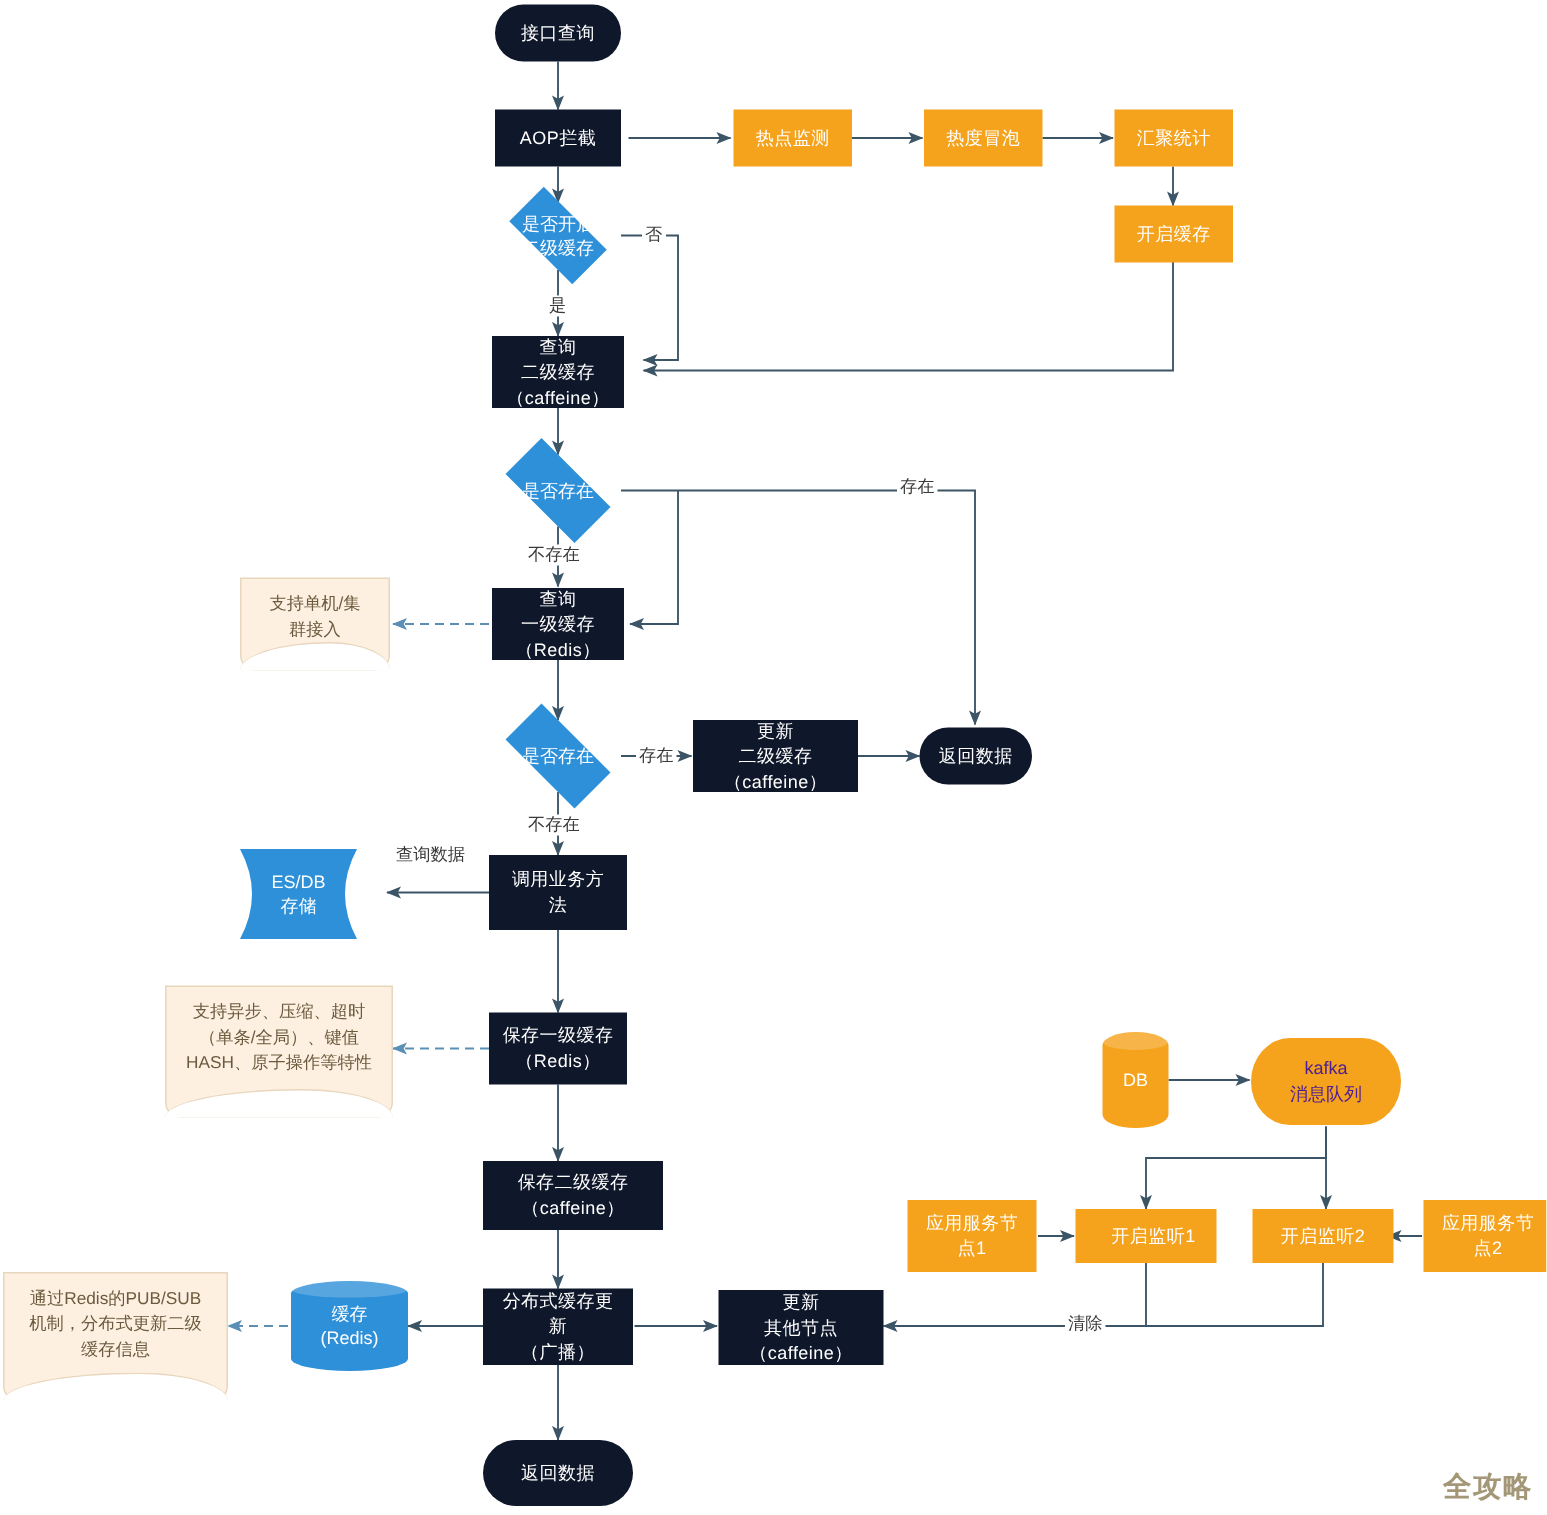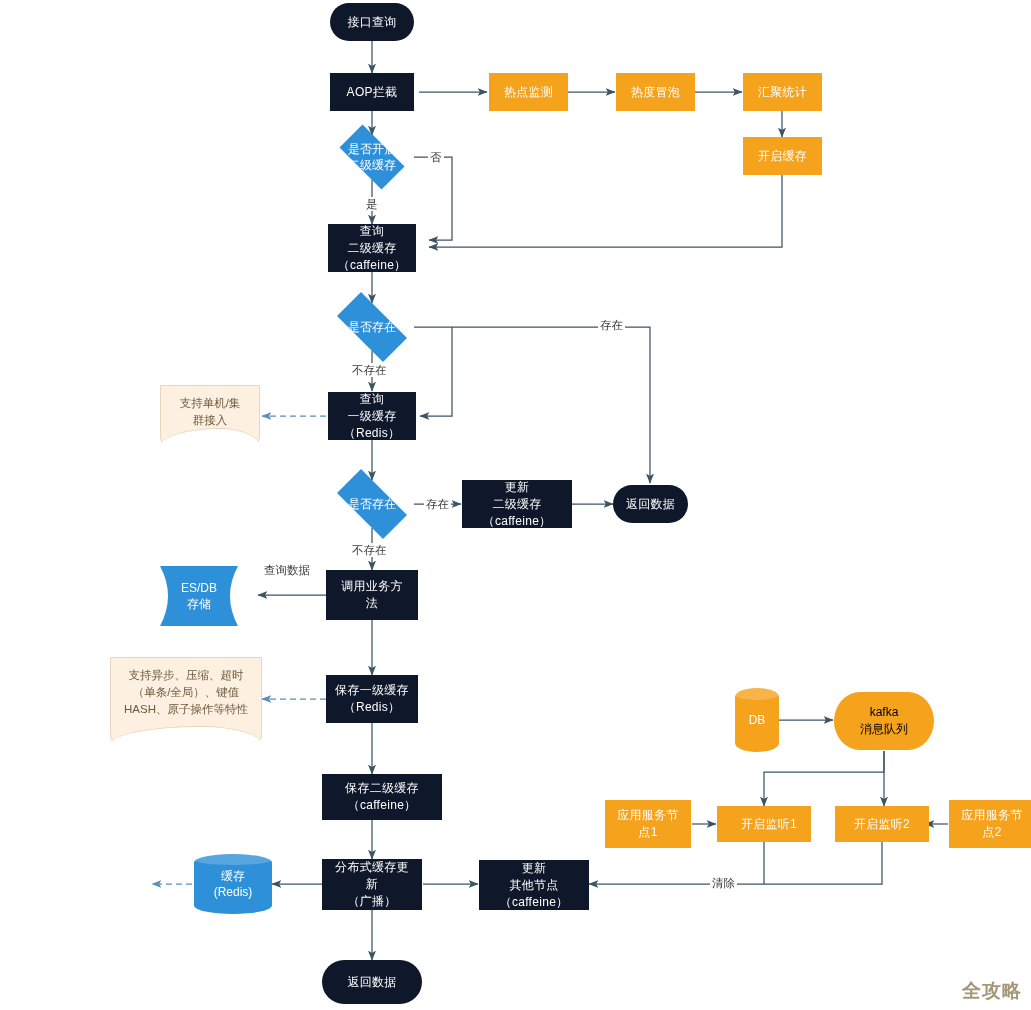--- a/index.html
+++ b/index.html
@@ -99,21 +99,21 @@
     background:#2e90d9;
     -webkit-clip-path:path("M0,0 L78,0 Q62,30 78,60 L0,60 Q16,30 0,0 Z");
             clip-path:path("M0,0 L78,0 Q62,30 78,60 L0,60 Q16,30 0,0 Z");
   }
   .mq{
     position:absolute;
     z-index:3;
     display:flex;
     align-items:center;
     justify-content:center;
-    color:#000000;
+    color:#4c1d95;
     font-size:12px;
     line-height:17px;
     text-align:center;
     white-space:pre-line;
     background:#f5a21c;
     border-radius:26px / 50%;
   }
   .note{
     position:absolute;
     z-index:3;
@@ -383,20 +383,25 @@
     <span>支持单机/集
 群接入</span>
   </div>
 
   <div class="note" style="left:110px;top:657px;width:152px;height:88px;">
     <span>支持异步、压缩、超时
 （单条/全局）、键值
 HASH、原子操作等特性</span>
   </div>
 
+  <div class="note" style="left:2px;top:848px;width:150px;height:86px;">
+    <span>通过Redis的PUB/SUB
+机制，分布式更新二级
+缓存信息</span>
+  </div>
 
   <div class="edge-label" style="left:428px;top:150px;">否</div>
   <div class="edge-label" style="left:364px;top:197px;">是</div>
   <div class="edge-label" style="left:598px;top:318px;">存在</div>
   <div class="edge-label" style="left:350px;top:363px;">不存在</div>
   <div class="edge-label" style="left:424px;top:497px;">存在</div>
   <div class="edge-label" style="left:350px;top:543px;">不存在</div>
   <div class="edge-label" style="left:262px;top:563px;">查询数据</div>
   <div class="edge-label" style="left:710px;top:876px;">清除</div>
 

